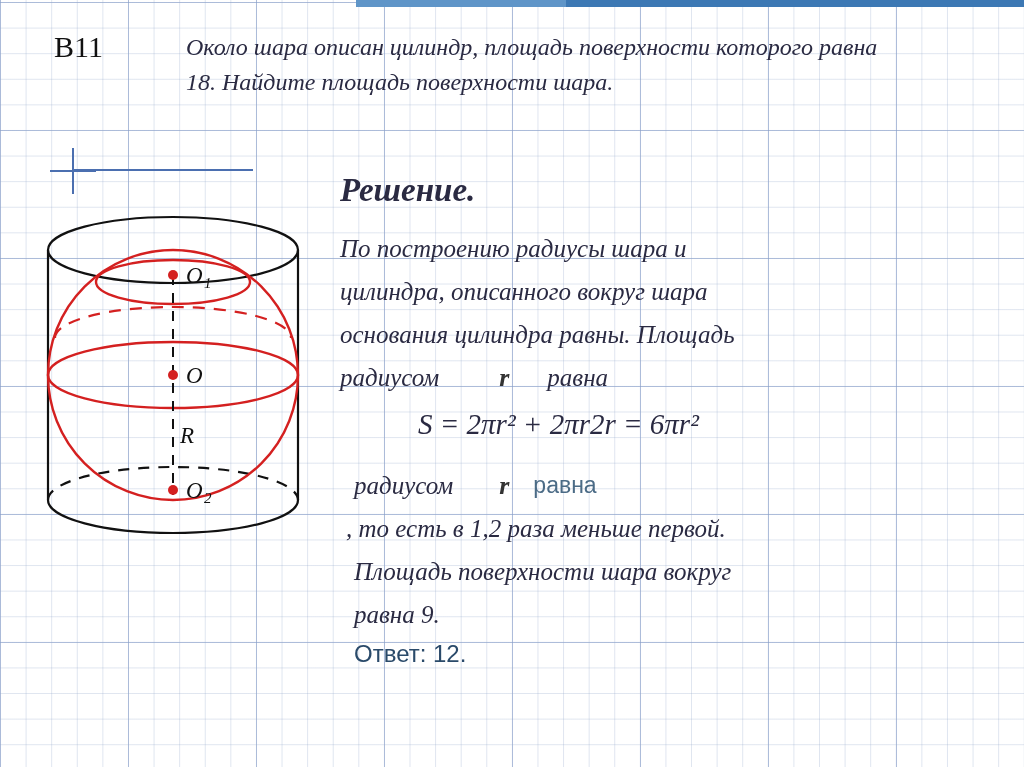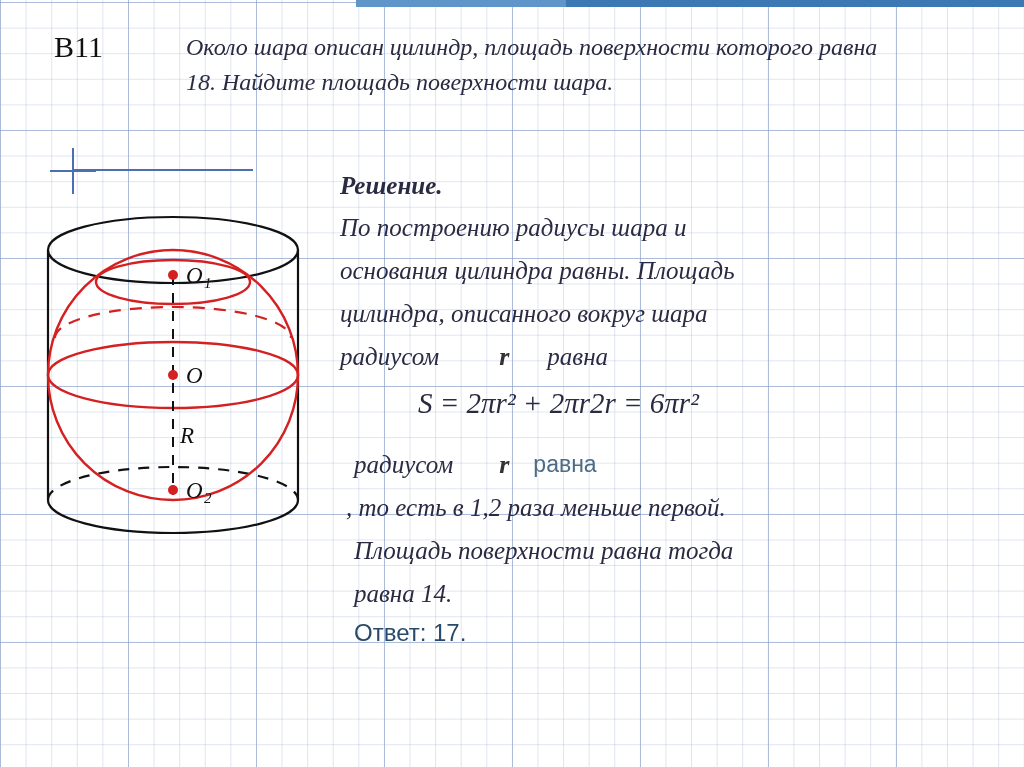--- a/index.html
+++ b/index.html
@@ -112,23 +112,23 @@
   #solution {
     position: absolute;
     left: 340px;
     top: 172px;
     width: 676px;
   }
   .sol-head {
     font-family: "Liberation Serif", serif;
     font-style: italic;
     font-weight: bold;
-    font-size: 25px;
+    font-size: 33px;
     color: #2a2a42;
-    margin-bottom: 6px;
+    margin-bottom: 18px;
   }
   .sol-line {
     font-family: "Liberation Serif", serif;
     font-style: italic;
     font-size: 25px;
     line-height: 43px;
     color: #2a2a42;
     white-space: nowrap;
   }
   .math-big {
@@ -218,37 +218,37 @@
       <text x="158" y="188" font-family="Liberation Serif, serif" font-style="italic" font-size="23" fill="#111">O</text>
       <text x="152" y="248" font-family="Liberation Serif, serif" font-style="italic" font-size="23" fill="#111">R</text>
       <text x="158" y="303" font-family="Liberation Serif, serif" font-style="italic" font-size="23" fill="#111">O</text>
       <text x="176" y="308" font-family="Liberation Serif, serif" font-style="italic" font-size="15" fill="#111">2</text>
     </svg>
   </div>
 
   <div id="solution">
     <div class="sol-head">Решение.</div>
     <div class="sol-line">По построению радиусы шара и</div>
+    <div class="sol-line">цилиндра, описанного вокруг шара</div>
     <div class="sol-line">основания цилиндра равны. Площадь</div>
-    <div class="sol-line">цилиндра, описанного вокруг шара</div>
     <div class="sol-line row">
       <span>радиусом</span>
       <span style="display:inline-block;width:60px;"></span>
       <span class="inline-r">r</span>
       <span style="display:inline-block;width:38px;"></span>
       <span>равна</span>
     </div>
     <div class="sol-line math-big" style="font-size:29px;line-height:46px;">S = 2πr² + 2πr2r = 6πr²</div>
     <div class="sol-line row" style="padding-left:14px;">
       <span>радиусом</span>
       <span style="display:inline-block;width:46px;"></span>
       <span class="inline-r">r</span>
       <span style="display:inline-block;width:24px;"></span>
       <span class="gray-word">равна</span>
       <span style="display:inline-block;width:30px;"></span>
     </div>
     <div class="sol-line" style="padding-left:6px;">, то есть в 1,2 раза меньше первой.</div>
-    <div class="sol-line" style="padding-left:14px;">Площадь поверхности равна тогда</div>
-    <div class="sol-line" style="padding-left:14px;">равна 14.</div>
-    <div class="ans" style="padding-left:14px;padding-top:4px;">Ответ: 17.</div>
+    <div class="sol-line" style="padding-left:14px;">Площадь поверхности шара вокруг</div>
+    <div class="sol-line" style="padding-left:14px;">равна 9.</div>
+    <div class="ans" style="padding-left:14px;padding-top:4px;">Ответ: 12.</div>
   </div>
 
 </div>
 
 </body></html>

